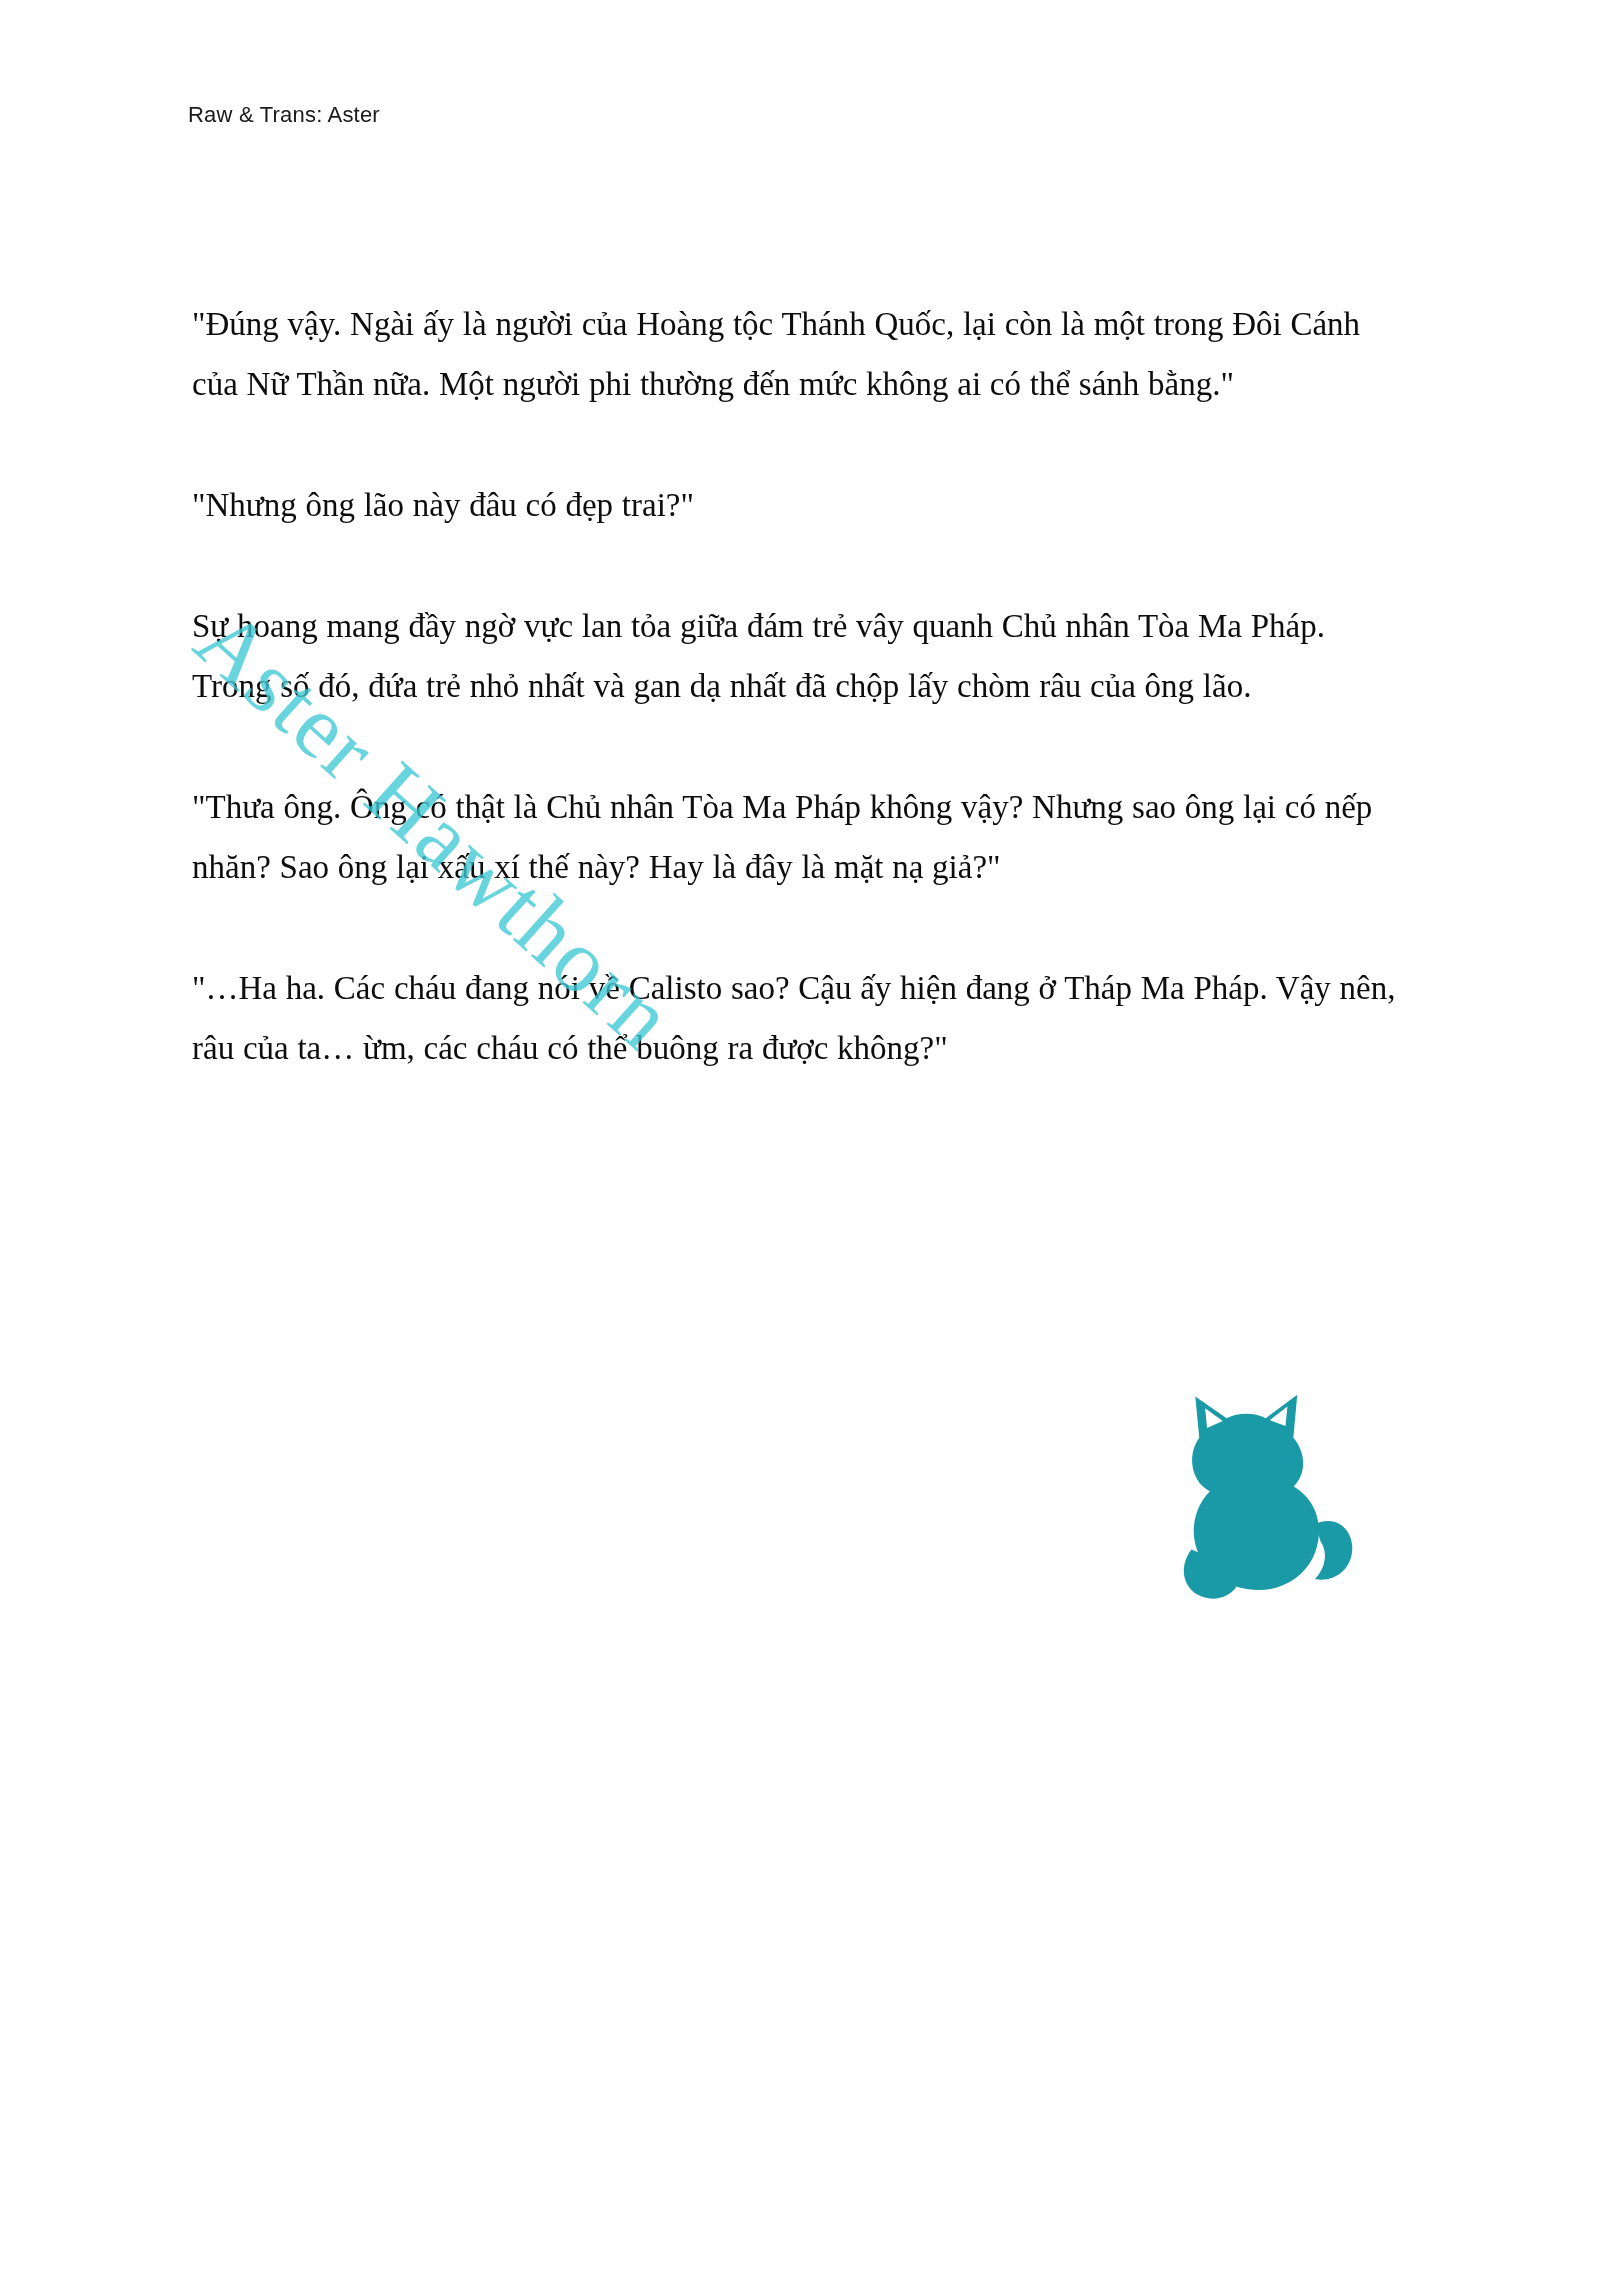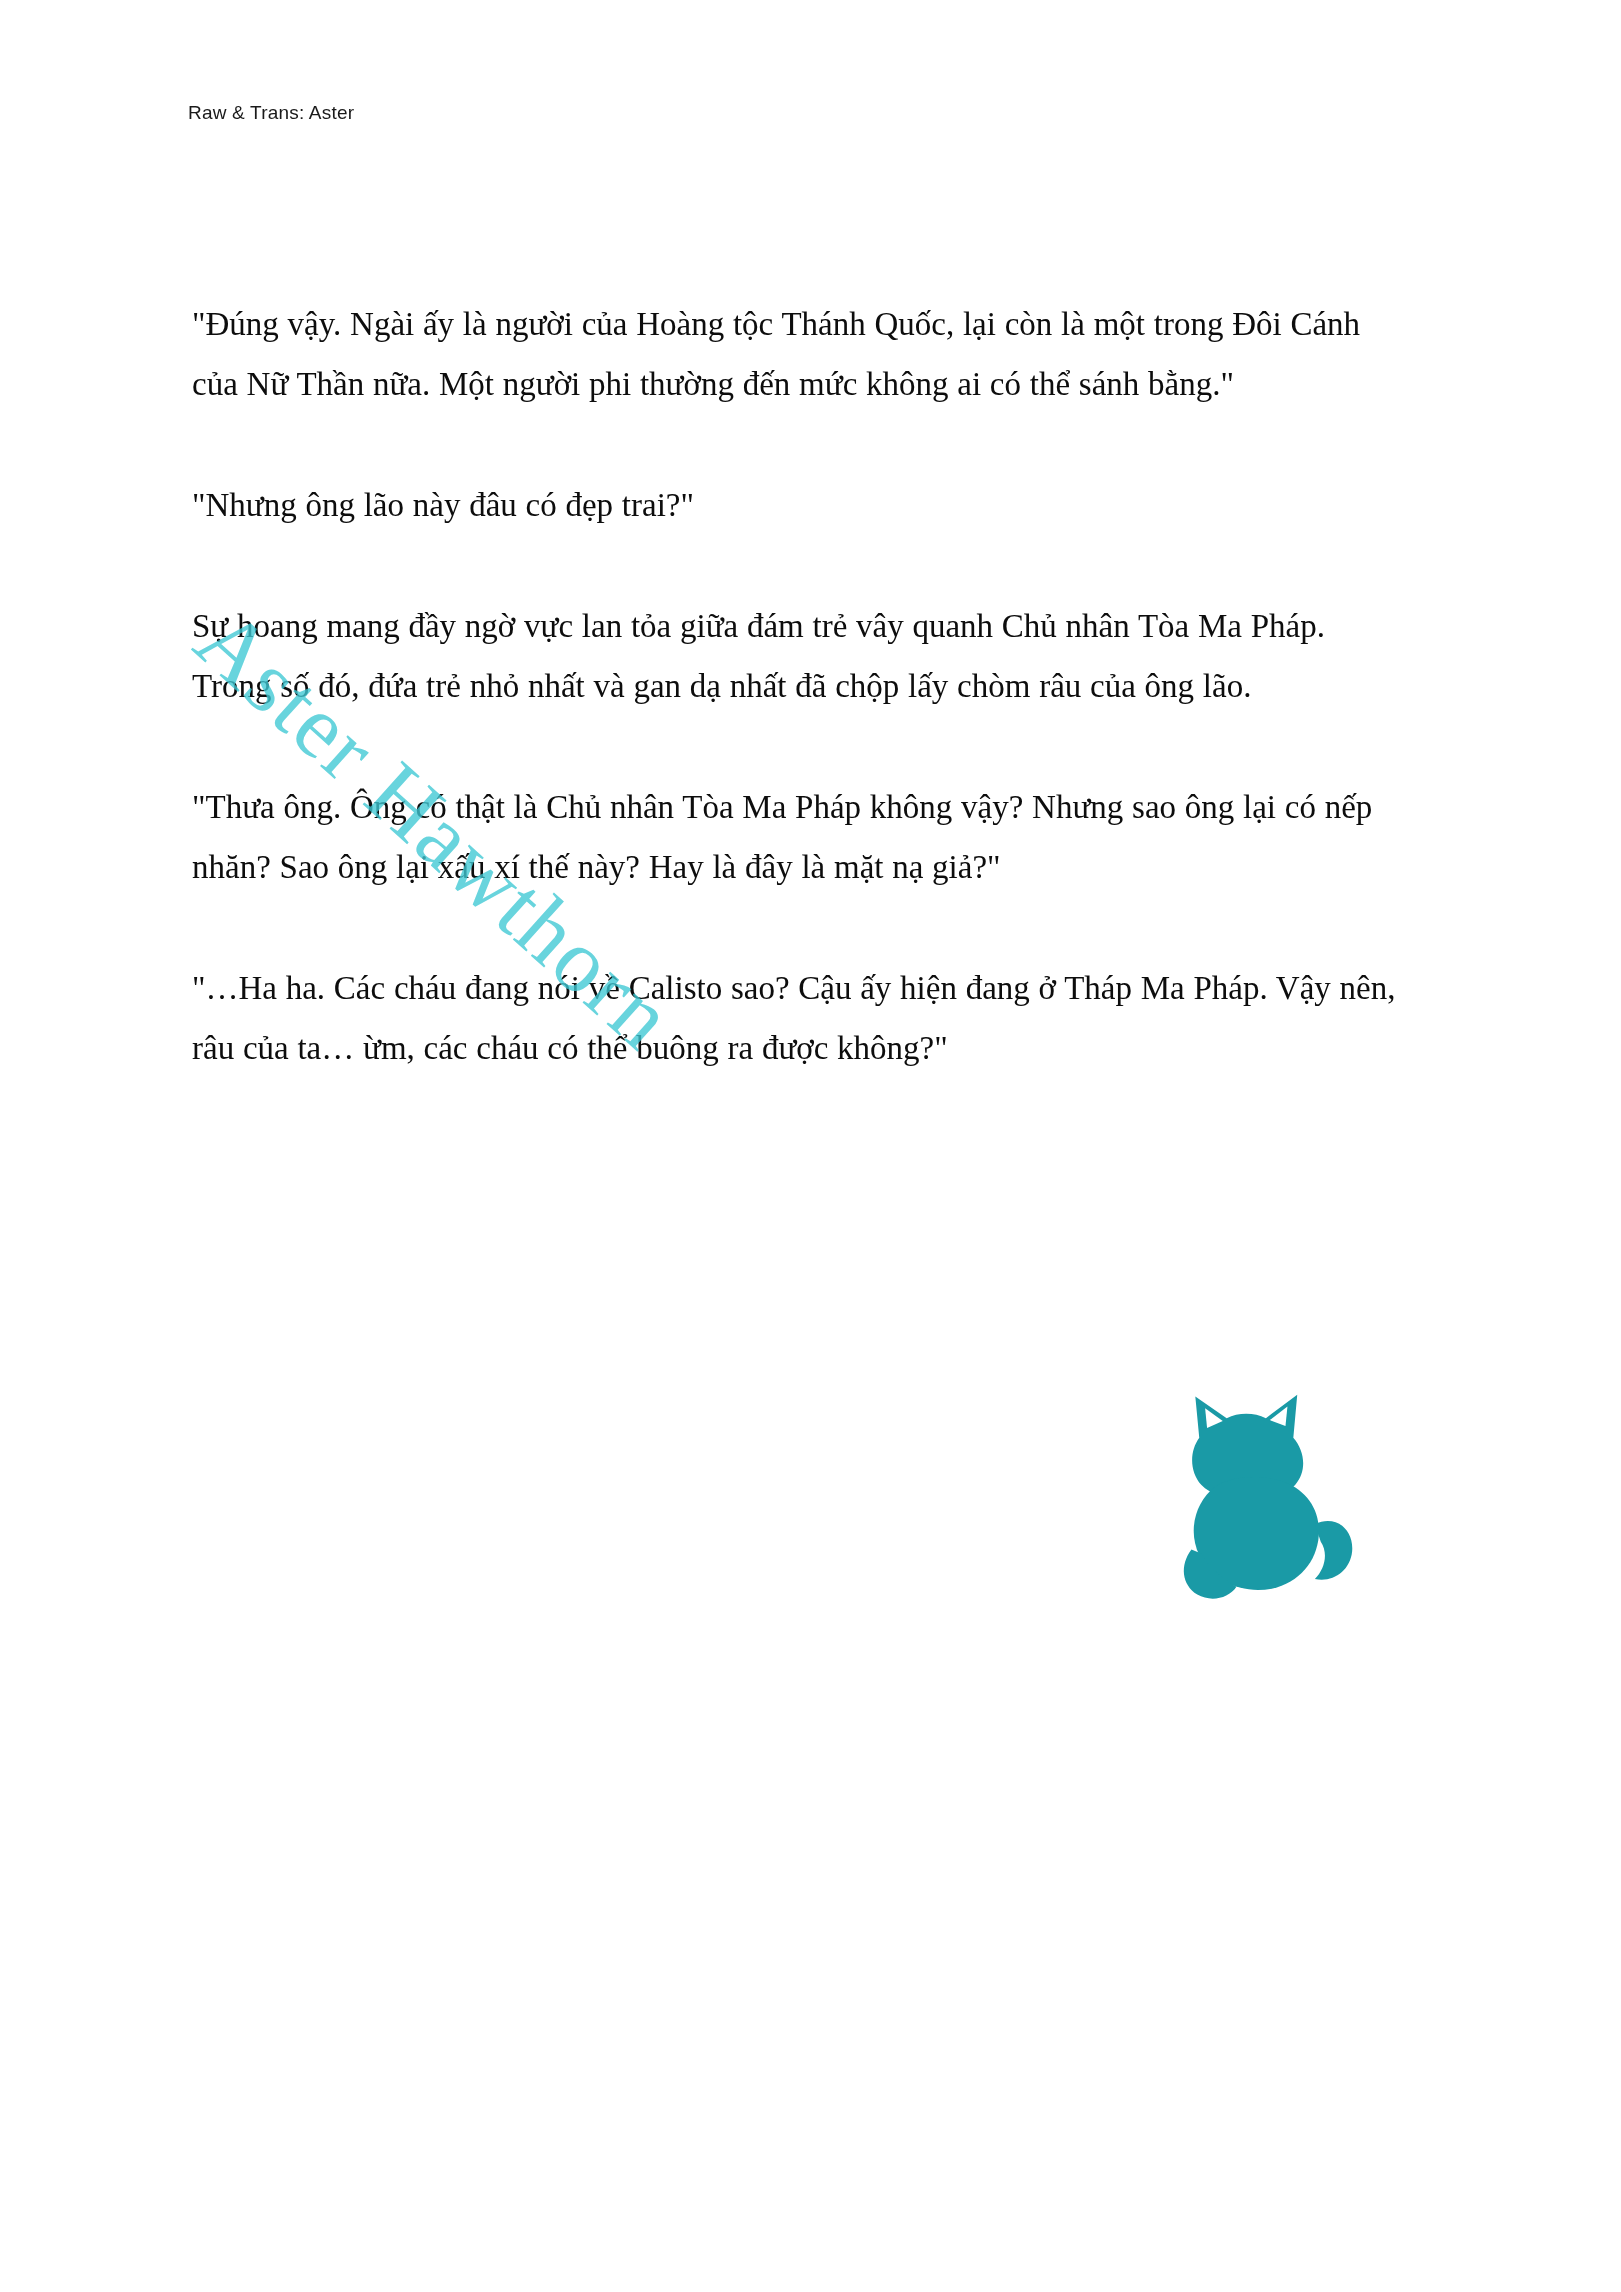--- a/index.html
+++ b/index.html
@@ -19,21 +19,21 @@
     position: absolute;
     inset: 0;
     background: #ffffff;
   }
 
   .header-line {
     position: absolute;
     top: 102px;
     left: 188px;
     font-family: "Liberation Sans", sans-serif;
-    font-size: 19px;
+    font-size: 22px;
     color: #1a1a1a;
     letter-spacing: 0.2px;
     white-space: nowrap;
   }
 
   .body-text {
     position: absolute;
     top: 294px;
     left: 192px;
     width: 1245px;

